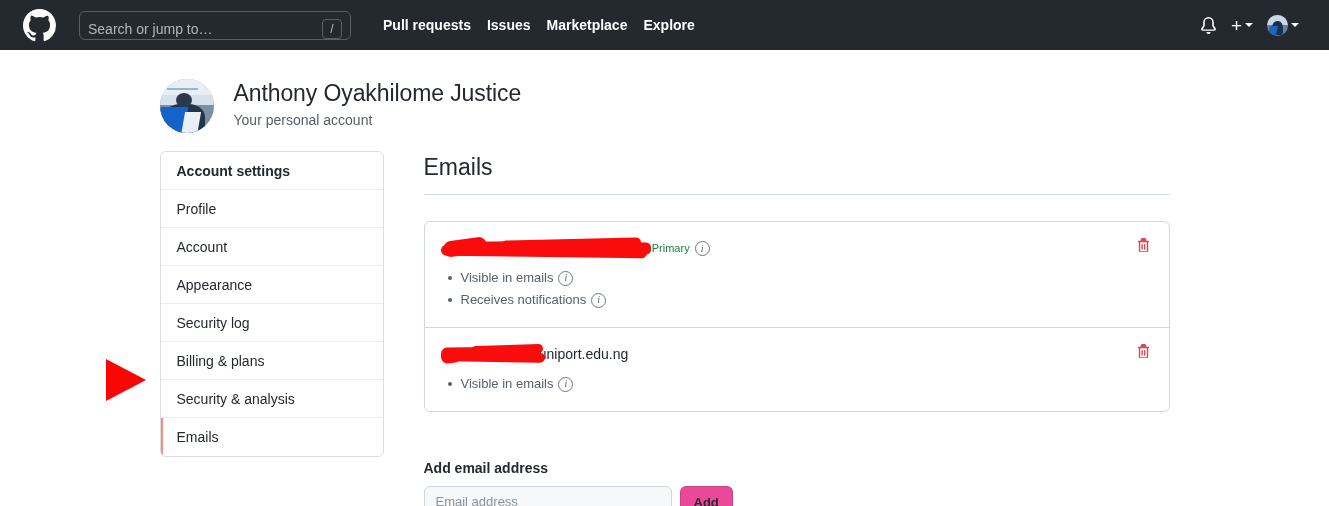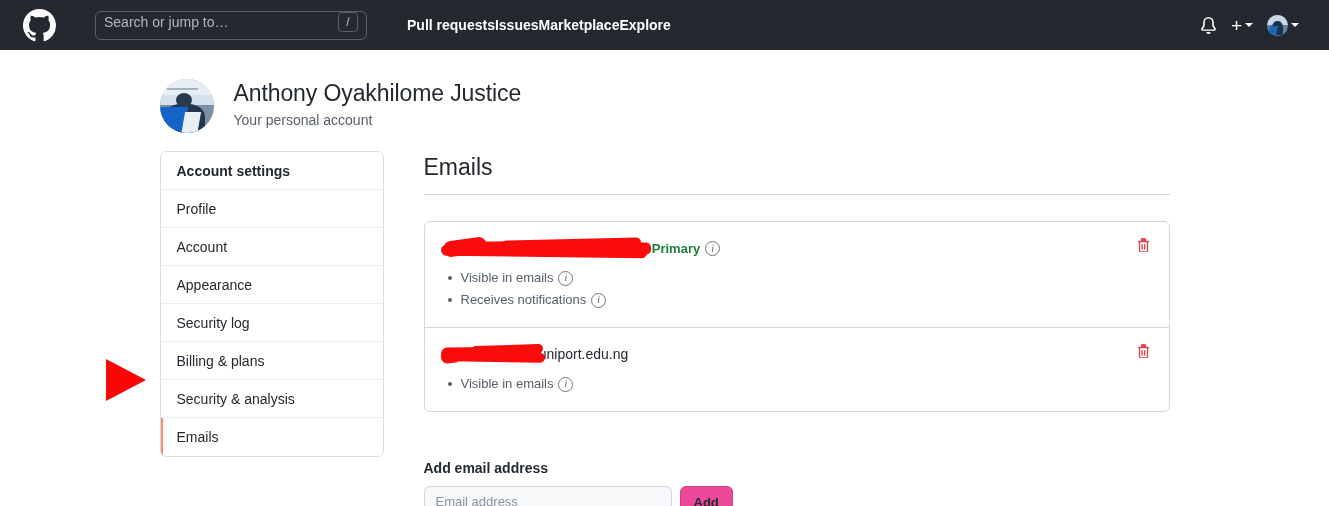--- a/index.html
+++ b/index.html
@@ -22,25 +22,25 @@
   }
   .gh-logo {
     width: 33px; height: 33px;
     margin-left: 7px;
     display: flex; align-items: center; justify-content: center;
     flex: 0 0 auto;
   }
   .gh-logo svg { width: 33px; height: 33px; fill: #ffffff; }
 
   .search-wrap {
-    margin-left: 39px;
+    margin-left: 23px;
     width: 272px; height: 29px;
     border: 1px solid #57606a;
     border-radius: 6px;
-    display: flex; align-items: flex-start;
+    display: flex; align-items: flex-end;
     padding: 0 8px;
     background: transparent;
     flex: 0 0 auto;
   }
   .search-input {
     flex: 1 1 auto;
     background: transparent;
     border: none; outline: none;
     color: #b9bfc6;
     font-family: "Liberation Sans", sans-serif;
@@ -55,22 +55,22 @@
     border-radius: 4px;
     color: #b9bfc6;
     font-size: 12px;
     display: flex; align-items: center; justify-content: center;
     line-height: 1;
   }
 
   .nav-links {
     display: flex;
     align-items: center;
-    margin-left: 40px;
-    gap: 0;
+    margin-left: 32px;
+    gap: 16px;
   }
   .nav-link {
     color: #ffffff;
     font-size: 14px;
     font-weight: bold;
     text-decoration: none;
     white-space: nowrap;
     cursor: pointer;
   }
 
@@ -262,22 +262,22 @@
   .r1e { left: 150px;top: 4px;  width: 60px;  height: 12px; border-radius: 5px; transform: rotate(1.2deg); }
 
   .r2a { left: 0px;  top: 3px;  width: 96px; height: 12px; border-radius: 6px; transform: rotate(-0.8deg); }
   .r2b { left: 6px;  top: 8px;  width: 98px; height: 10px; border-radius: 5px; transform: rotate(1deg); }
   .r2c { left: 30px; top: 1px;  width: 72px; height: 9px;  border-radius: 5px; transform: rotate(-1.6deg); }
   .r2d { left: 0px;  top: 6px;  width: 20px; height: 13px; border-radius: 6px; transform: rotate(-6deg); }
 
   .dash { margin: 0 8px; color: #57606a; }
   .primary-label {
     color: #1a7f37;
-    font-size: 13px;
-    font-weight: bold;
+    font-size: 11px;
+    font-weight: normal;
     line-height: 21px;
   }
   .info-icon {
     display: inline-flex;
     align-items: center;
     justify-content: center;
     width: 15px; height: 15px;
     margin-left: 5px;
     border: 1px solid #6e7781;
     border-radius: 50%;

